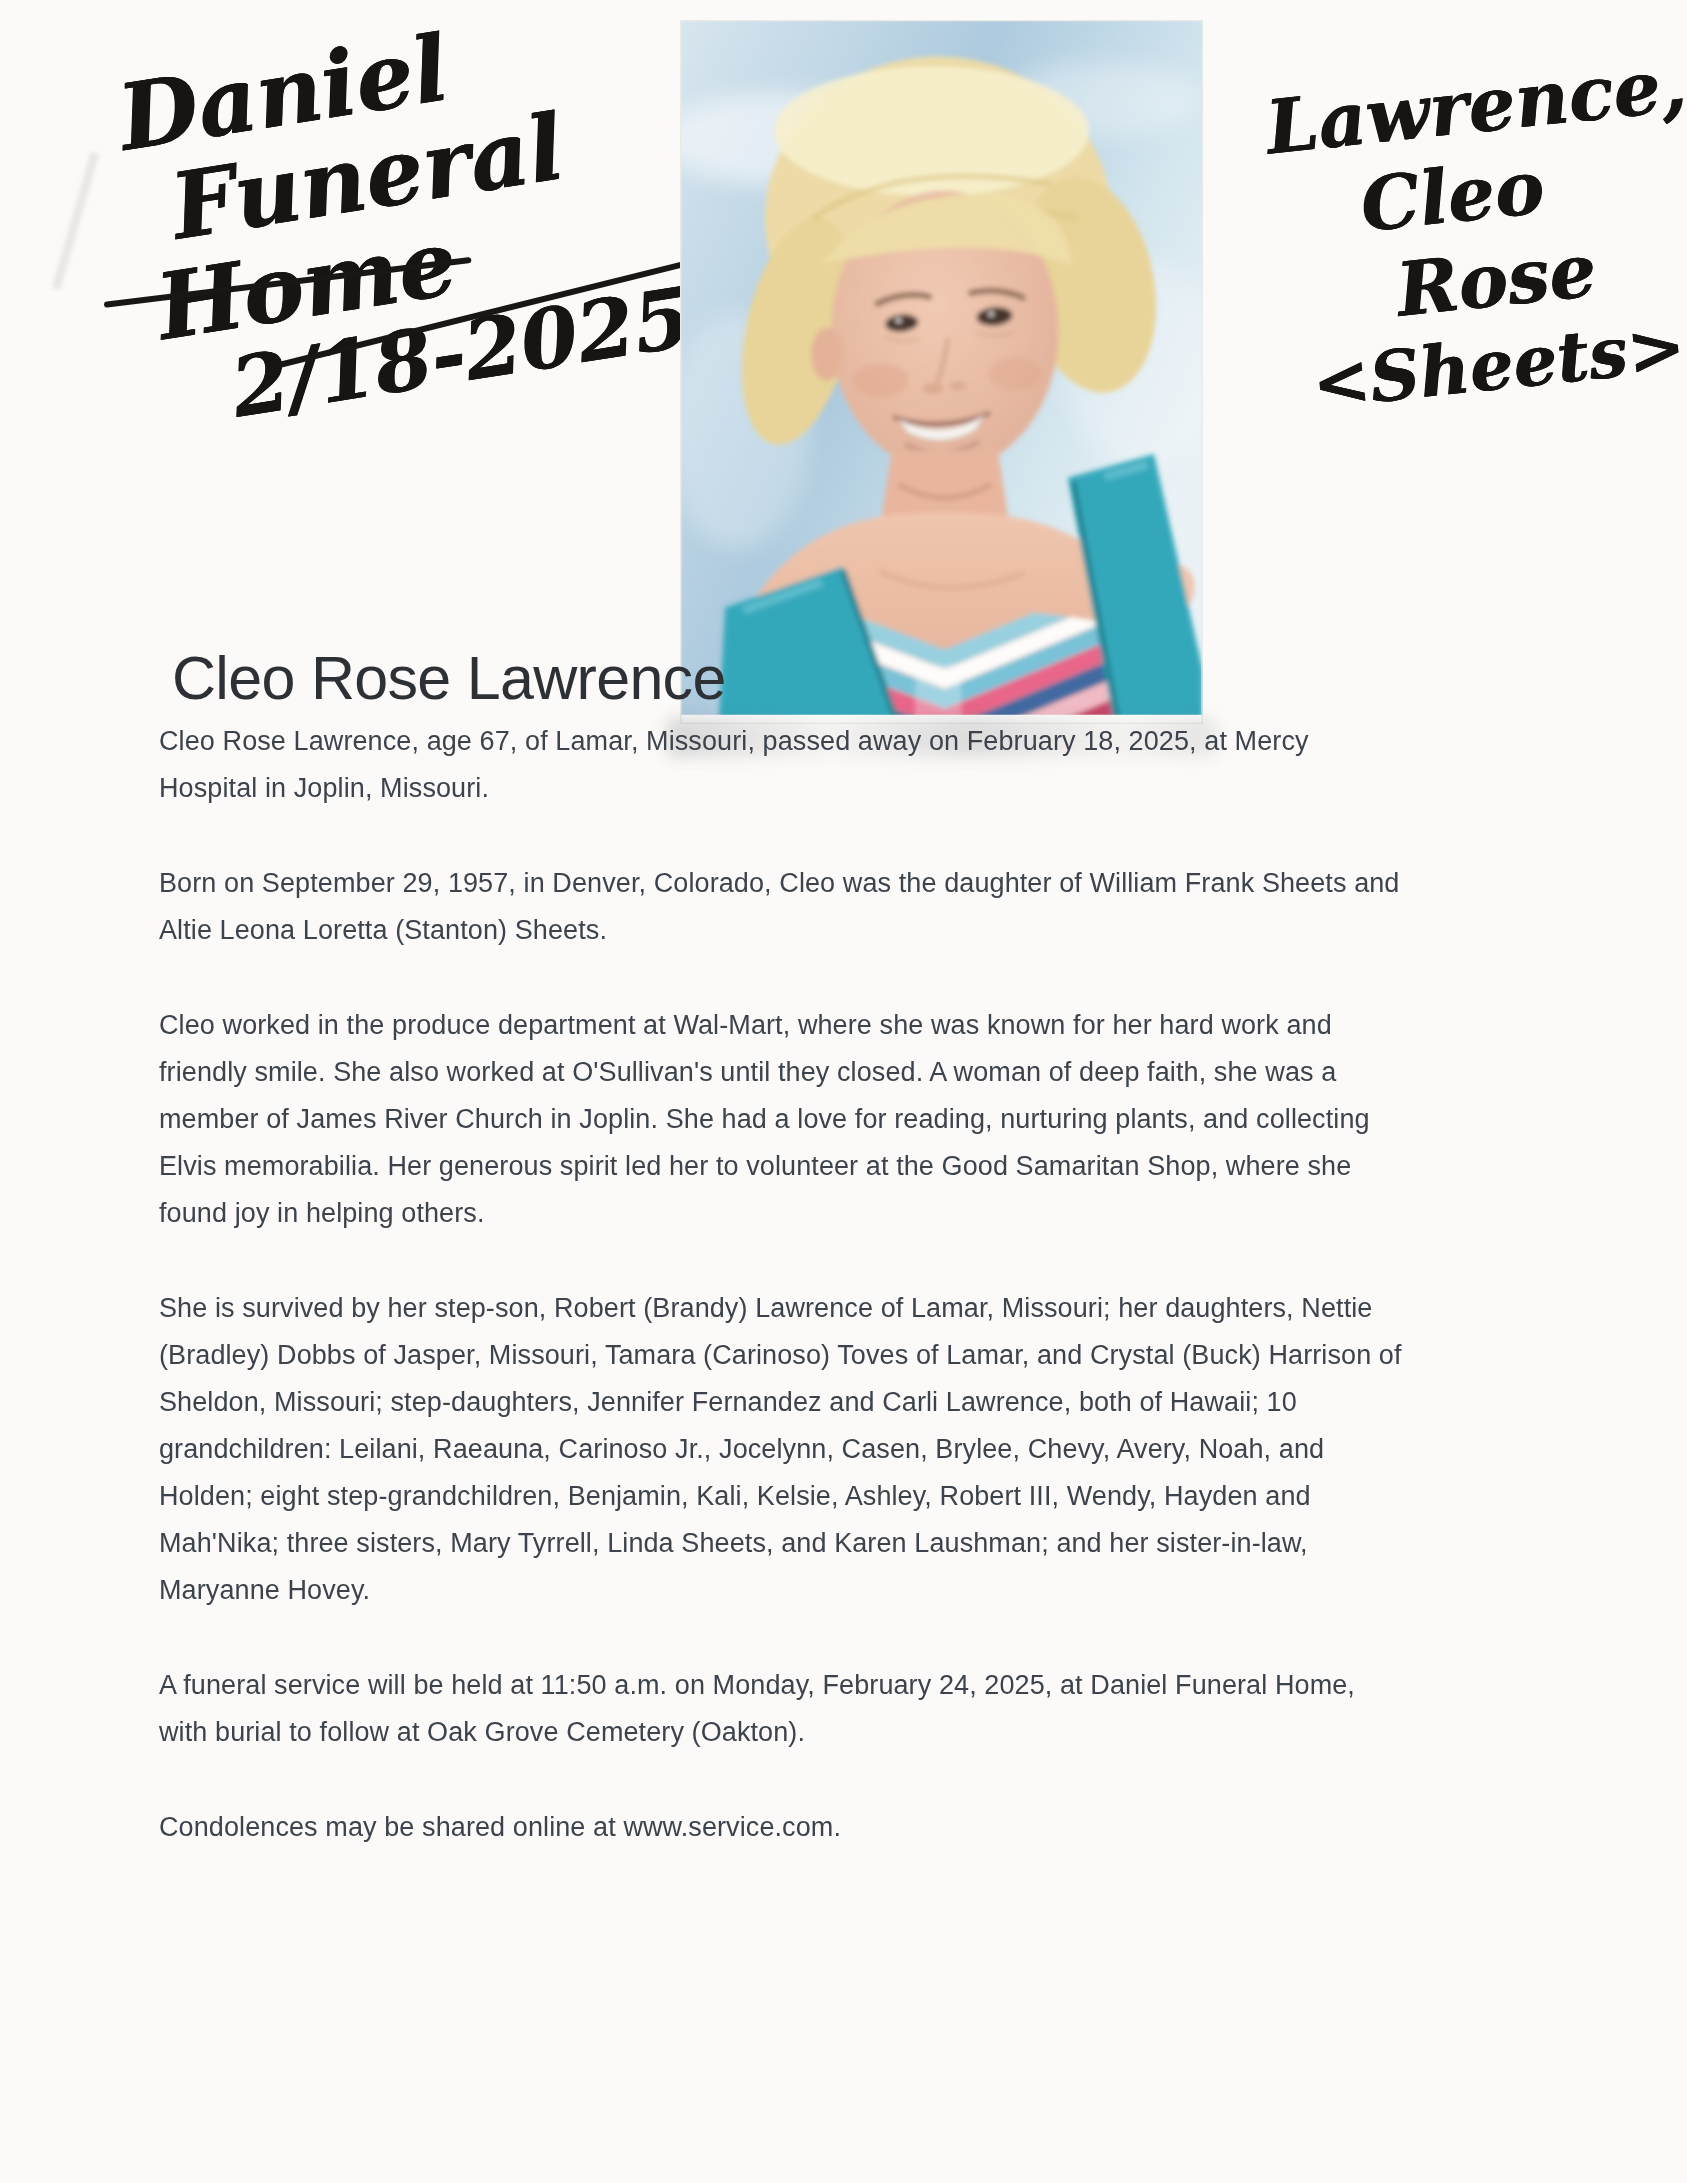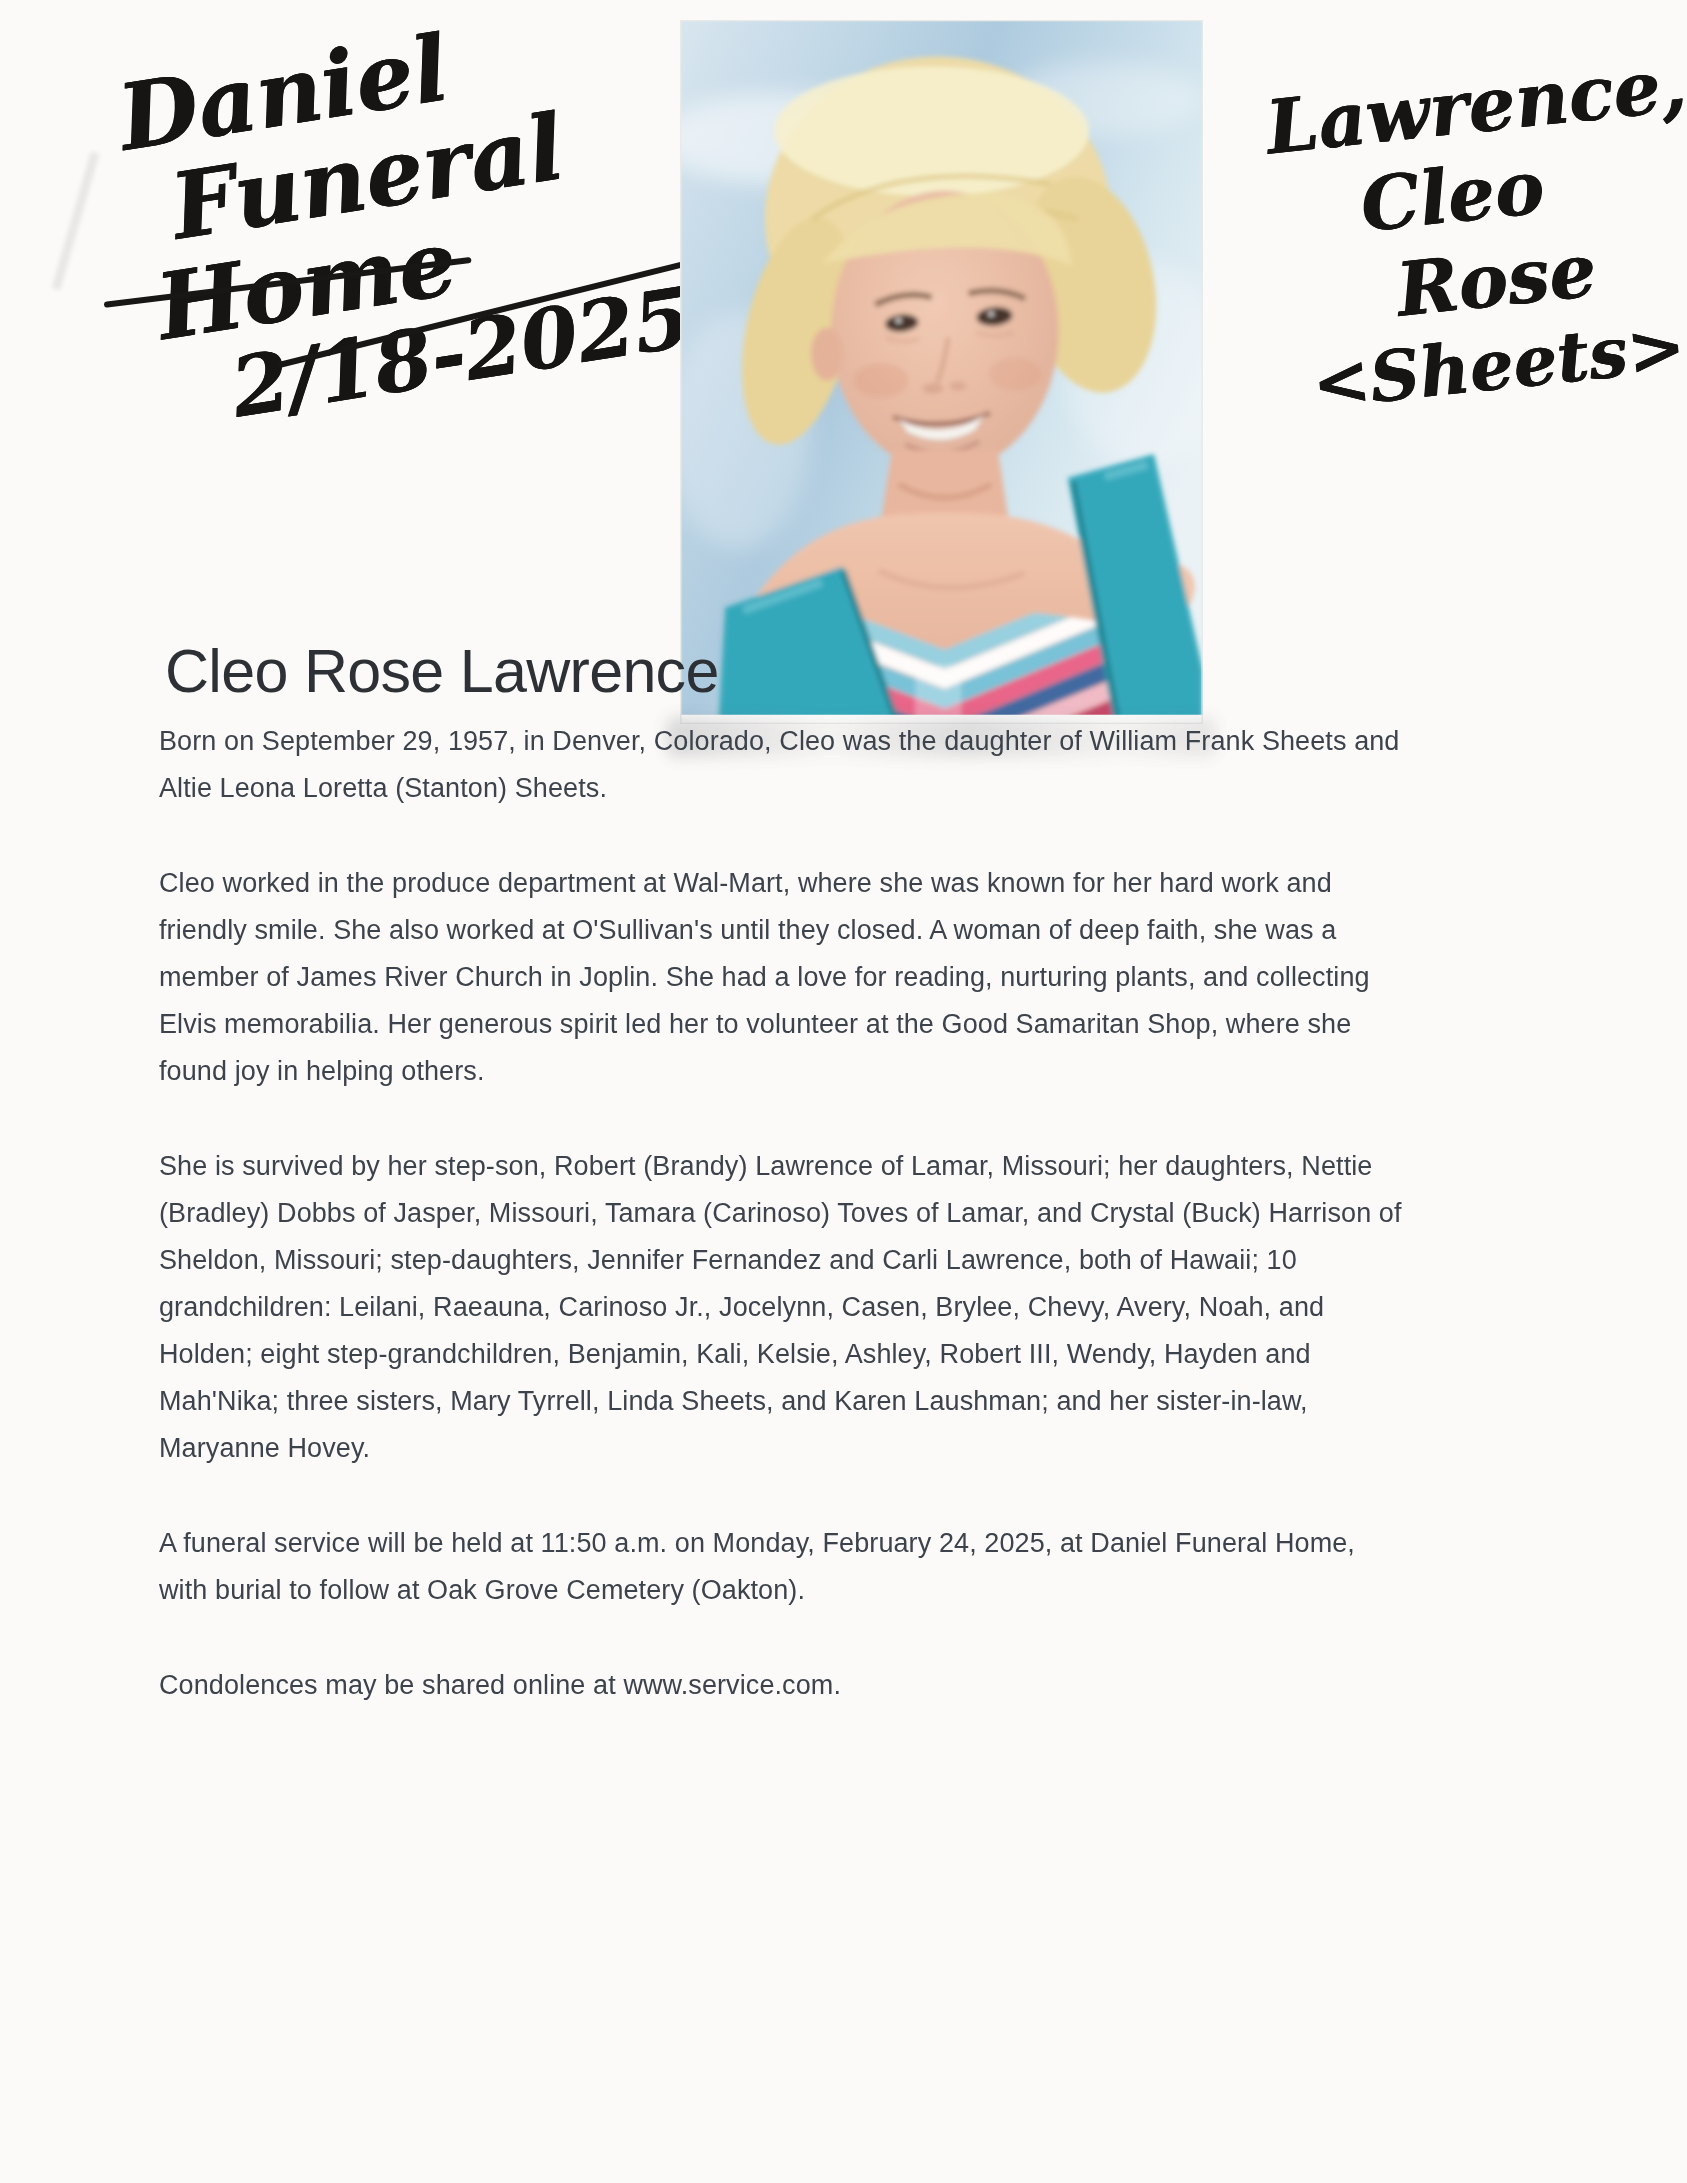--- a/index.html
+++ b/index.html
@@ -26,21 +26,21 @@
   .streak{position:absolute;left:71px;top:150px;width:9.3px;height:142px;background:#b9b7b4;
           opacity:.28;transform:rotate(16deg);filter:blur(2px);}
   
   .photo{position:absolute;left:680px;top:20px;width:523px;height:704px;margin:0;}
   .photo svg{display:block;width:100%;height:100%;}
   .photo-shadow{position:absolute;left:667px;top:717px;width:549px;height:40px;
         background:linear-gradient(90deg,rgba(95,97,105,.30),rgba(95,97,105,.06) 30%,
                    rgba(95,97,105,.26) 55%,rgba(95,97,105,.07) 82%,rgba(95,97,105,.18));
         filter:blur(7.3px);border-radius:8px;opacity:.75;}
   
-  .title{position:absolute;left:156px;top:627px;margin:9px;font-size:61px;font-weight:400;
+  .title{position:absolute;left:156px;top:627px;margin:16px;font-size:61px;font-weight:400;
          letter-spacing:-0.7px;color:#2d3136;}
   .body{position:absolute;left:159px;top:718px;width:1502px;}
   .para{margin:0 0 48px 0;font-size:27px;line-height:47px;color:#3d434c;
         letter-spacing:0.1px;white-space:pre-line;}
 </style>
 </head>
 <body>
 
 <div class="page">
 
@@ -174,20 +174,22 @@
       <rect x="0" y="1050" width="790" height="14" fill="#fcfcfb"></rect>
       <rect x="0" y="0" width="790" height="1064" fill="#ffffff" opacity="0.05"></rect>
       <rect x="1" y="1" width="788" height="1062" fill="none" stroke="#e9e9e6" stroke-width="2"></rect>
     </svg>
   </figure>
   <div class="photo-shadow"></div>
 
   <h1 class="title">Cleo Rose Lawrence</h1>
 
   <main class="body">
+    <p class="para">Cleo Rose Lawrence, age 67, of Lamar, Missouri, passed away on February 18, 2025, at Mercy
+Hospital in Joplin, Missouri.</p>
     <p class="para">Born on September 29, 1957, in Denver, Colorado, Cleo was the daughter of William Frank Sheets and
 Altie Leona Loretta (Stanton) Sheets.</p>
     <p class="para">Cleo worked in the produce department at Wal-Mart, where she was known for her hard work and
 friendly smile. She also worked at O'Sullivan's until they closed. A woman of deep faith, she was a
 member of James River Church in Joplin. She had a love for reading, nurturing plants, and collecting
 Elvis memorabilia. Her generous spirit led her to volunteer at the Good Samaritan Shop, where she
 found joy in helping others.</p>
     <p class="para">She is survived by her step-son, Robert (Brandy) Lawrence of Lamar, Missouri; her daughters, Nettie
 (Bradley) Dobbs of Jasper, Missouri, Tamara (Carinoso) Toves of Lamar, and Crystal (Buck) Harrison of
 Sheldon, Missouri; step-daughters, Jennifer Fernandez and Carli Lawrence, both of Hawaii; 10

